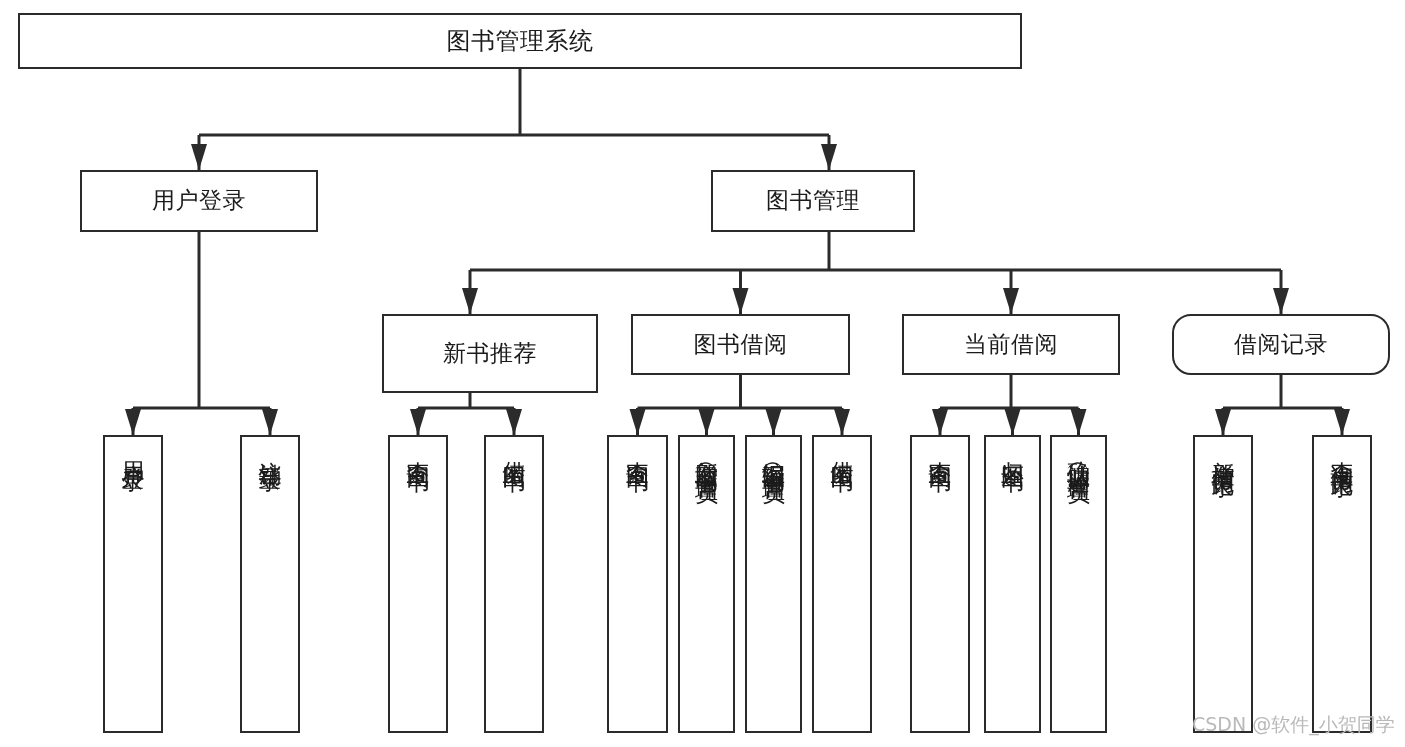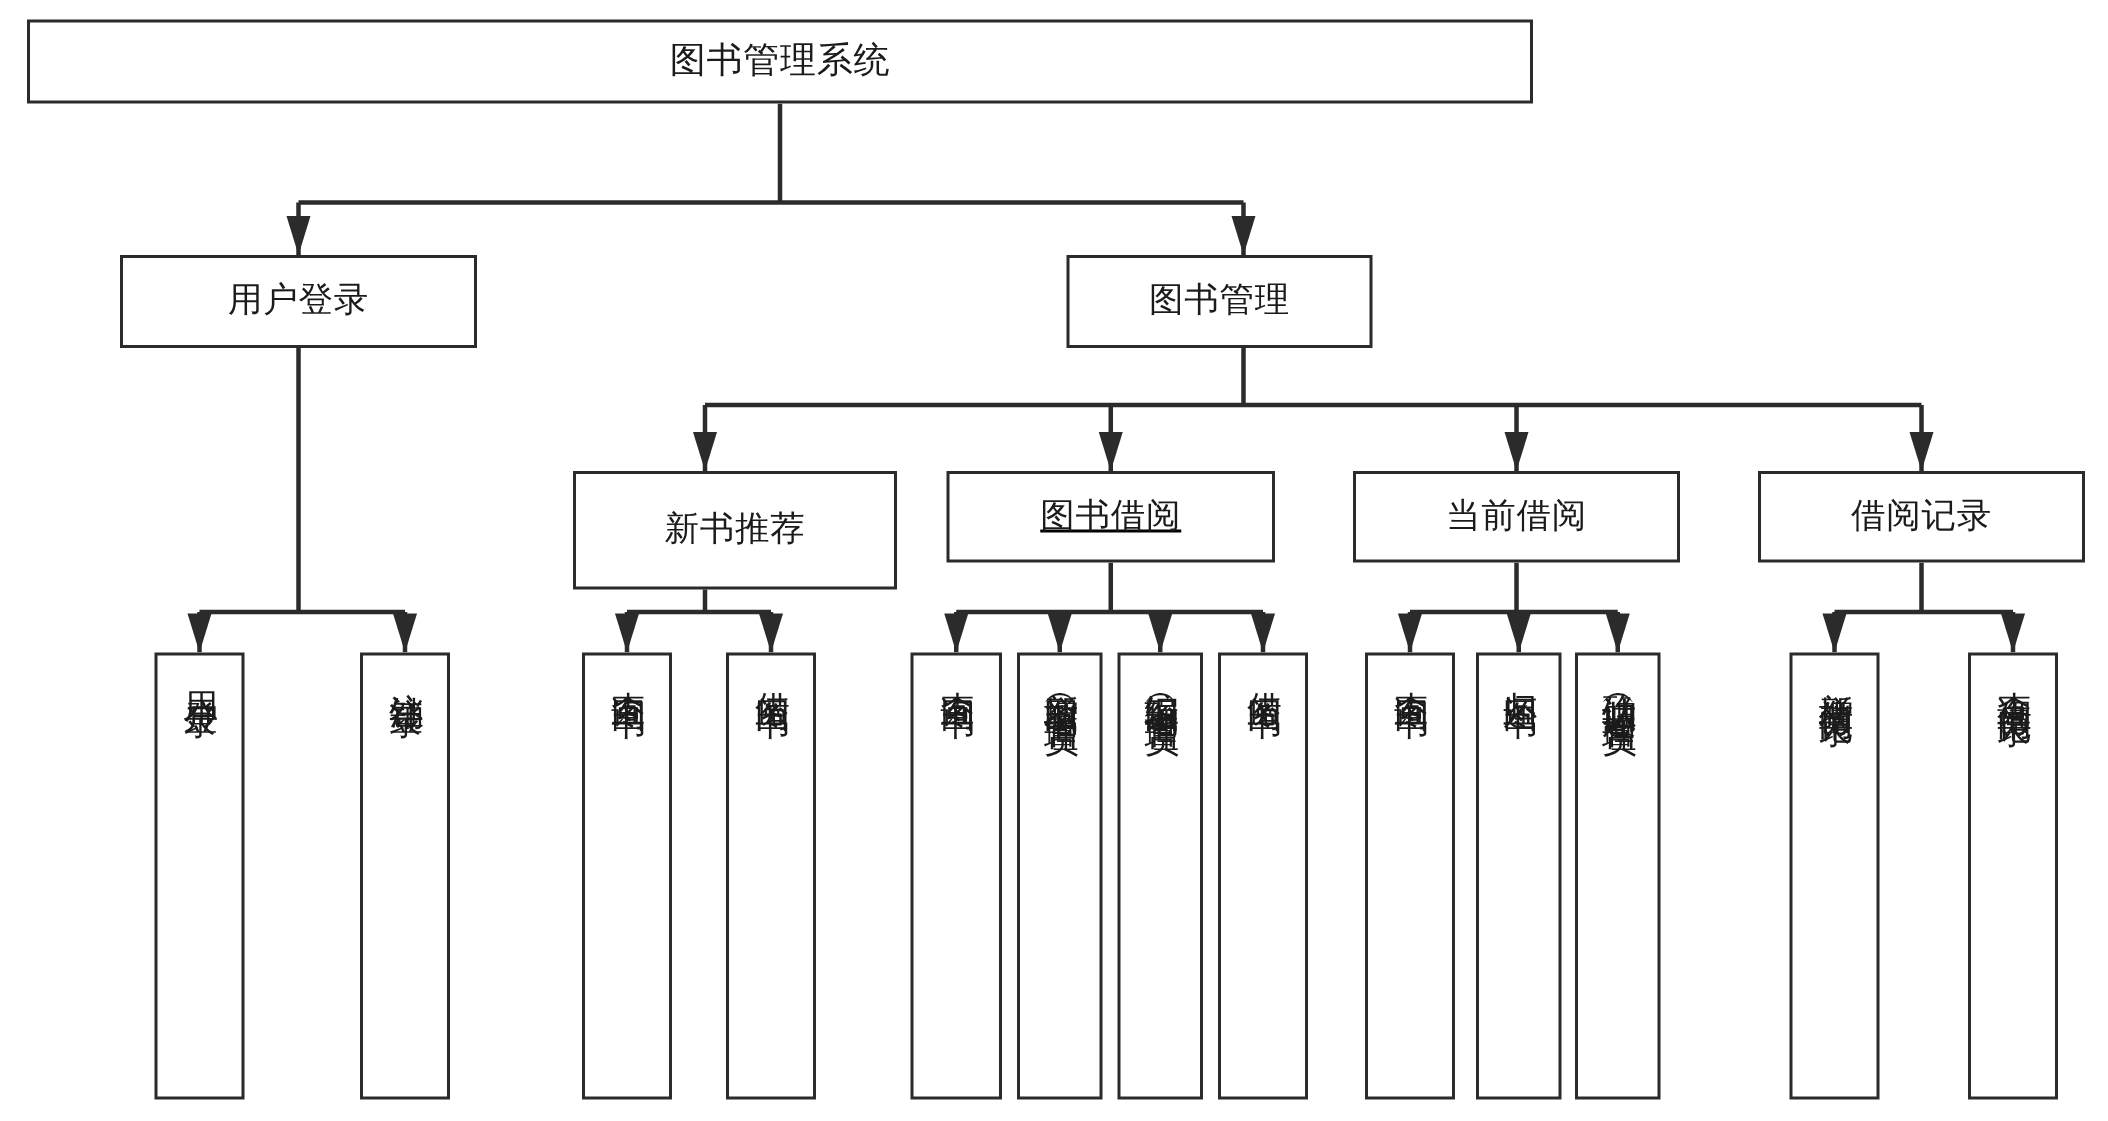--- a/index.html
+++ b/index.html
@@ -131,27 +131,27 @@
       </div>
       <div class="node horizontal" style="left: 80px; top: 170px; width: 238px; height: 62px;">
         <span class="node-label">用户登录</span>
       </div>
       <div class="node horizontal" style="left: 711px; top: 170px; width: 204px; height: 62px;">
         <span class="node-label">图书管理</span>
       </div>
       <div class="node horizontal" style="left: 362px; top: 314px; width: 216px; height: 79px; margin-left: 20px;">
         <span class="node-label">新书推荐</span>
       </div>
-      <div class="node horizontal" style="left: 631px; top: 314px; width: 219px; height: 61px; text-decoration: underline;">
+      <div class="node horizontal" style="left: 631px; top: 314px; width: 219px; height: 61px;">
         <span class="node-label">图书借阅</span>
       </div>
       <div class="node horizontal" style="left: 902px; top: 314px; width: 218px; height: 61px;">
         <span class="node-label">当前借阅</span>
       </div>
-      <div class="node horizontal" style="left: 1172px; top: 314px; width: 218px; height: 61px;">
+      <div class="node horizontal" style="left: 1172px; top: 314px; width: 218px; height: 61px; border-radius: 19px;">
         <span class="node-label">借阅记录</span>
       </div>
       <div class="node vertical" style="left: 103px; top: 435px; width: 60px; height: 298px;">
         <span class="node-label">用户登录</span>
       </div>
       <div class="node vertical" style="left: 240px; top: 435px; width: 60px; height: 298px;">
         <span class="node-label">注销登录</span>
       </div>
       <div class="node vertical" style="left: 388px; top: 435px; width: 60px; height: 298px;">
         <span class="node-label">查询图书</span>
@@ -180,13 +180,14 @@
       <div class="node vertical" style="left: 1050px; top: 435px; width: 57px; height: 298px;">
         <span class="node-label">确认归还（管理员）</span>
       </div>
       <div class="node vertical" style="left: 1193px; top: 435px; width: 60px; height: 298px;">
         <span class="node-label">新增借阅记录</span>
       </div>
       <div class="node vertical" style="left: 1312px; top: 435px; width: 60px; height: 298px;">
         <span class="node-label">查询借阅记录</span>
       </div>
     </div>
+  <div class="watermark" style="left: 1192px; top: 712px; color: rgb(185, 185, 185);">CSDN @软件_小贺同学</div>
 </div>
 
 </body></html>

